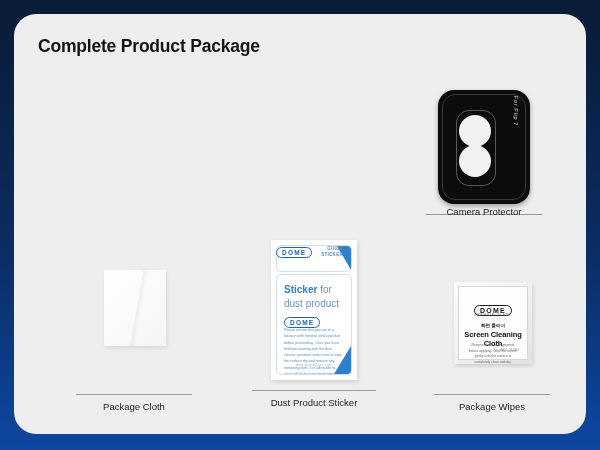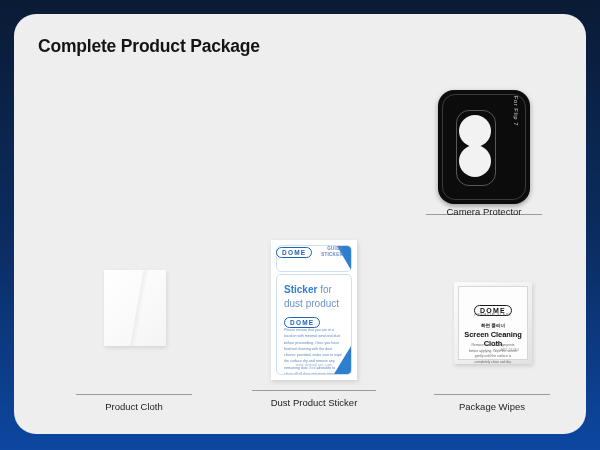--- a/index.html
+++ b/index.html
@@ -325,21 +325,21 @@
       </div>
       <div class="label-rule"></div>
       <div class="item-label">Camera Protector</div>
     </div>
 
     <div class="item" id="cleaning-cloth">
       <div class="cloth">
         <div class="cloth-fold"></div>
       </div>
       <div class="label-rule"></div>
-      <div class="item-label">Product Cloth</div>
+      <div class="item-label">Package Cloth</div>
     </div>
 
     <div class="item" id="dust-sticker">
       <div class="sachet">
 
         <div class="sachet-top">
           <div class="corner-swoosh swoosh-top"></div>
         </div>
         <div class="sachet-top-row">
           <span class="dome-logo">DOME</span>

